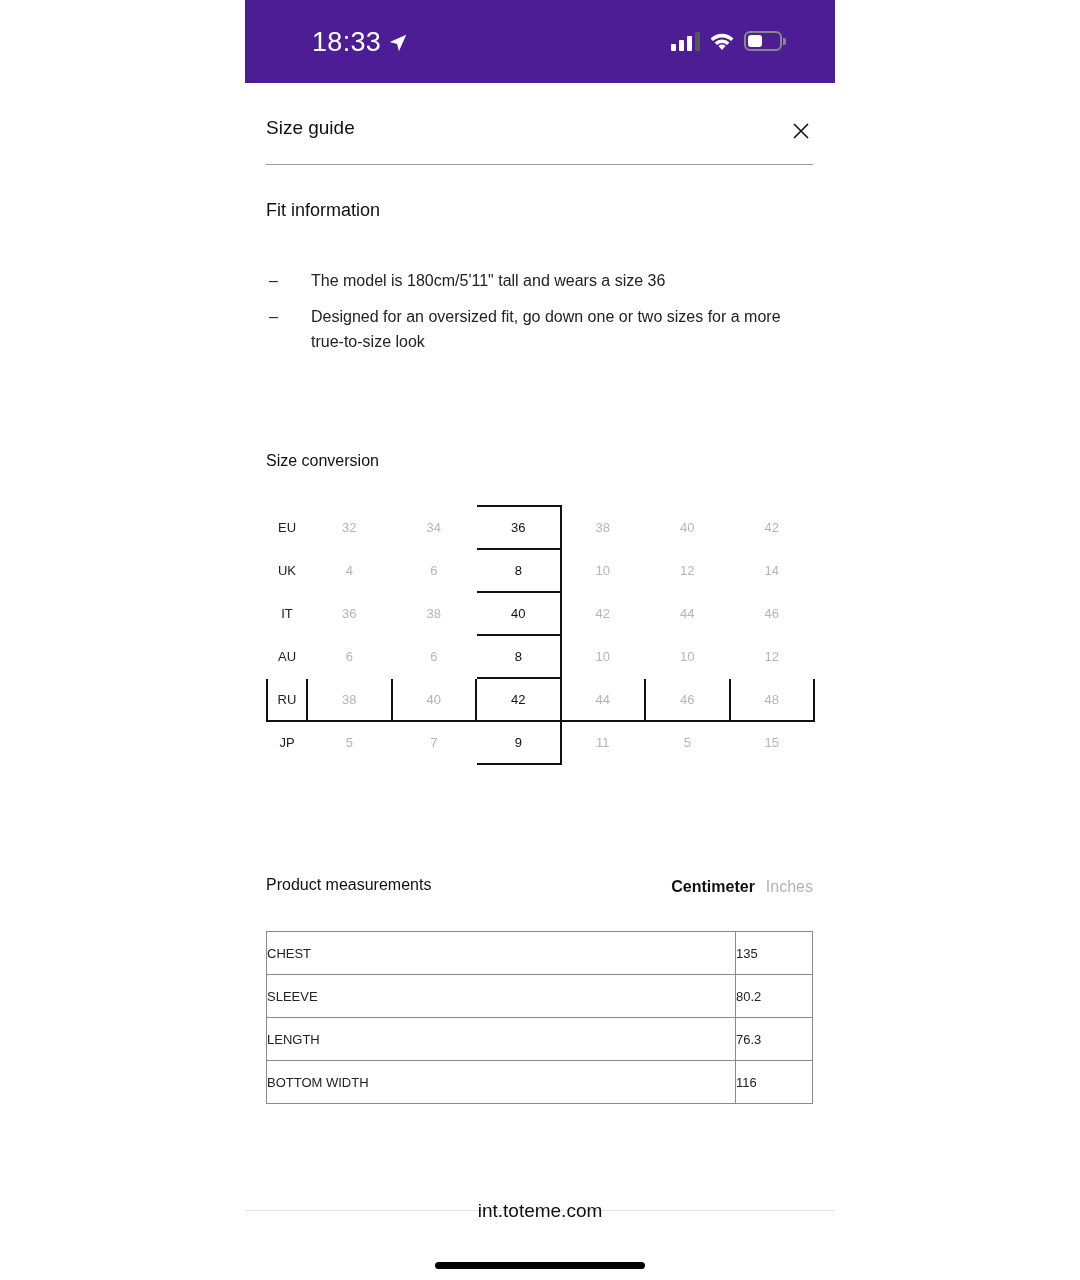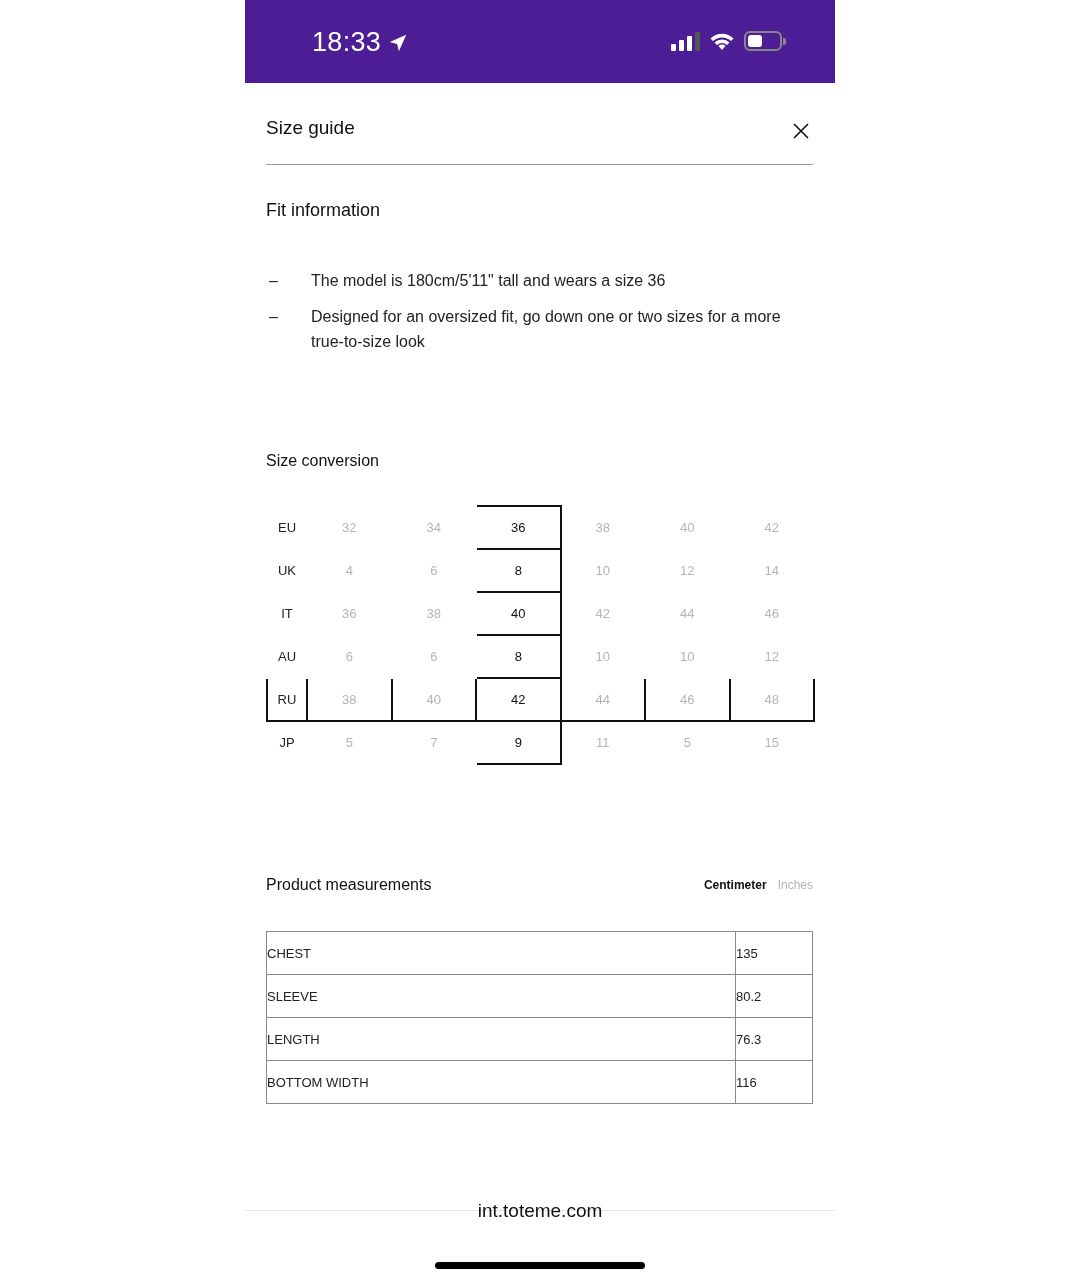--- a/index.html
+++ b/index.html
@@ -37,21 +37,21 @@
     .size-table { position: absolute; left: 21px; top: 505px; width: 547px; border-collapse: collapse; table-layout: fixed; }
     .size-table td { height: 43px; text-align: center; font-size: 13px; color: #b5b5b5; border: 2px solid transparent; }
     .size-table td.region { width: 40px; color: #222; }
     .size-table td.col { width: 84.5px; }
     .size-table td.sel { color: #111; border-left: 2px solid #111; border-right: 2px solid #111; border-top: 2px solid #111; border-bottom: 2px solid #111; }
     .size-table tr.hl td { border-top: 2px solid #111; border-bottom: 2px solid #111; border-left: 2px solid #111; border-right: 2px solid #111; }
     .size-table td { cursor: default; }
 
     
     .pm-title { position: absolute; left: 21px; top: 876px; font-size: 16px; color: #111; }
-    .unit-toggle { position: absolute; right: 22px; top: 878px; display: flex; gap: 11px; font-size: 12px; }
+    .unit-toggle { position: absolute; right: 22px; top: 878px; display: flex; gap: 11px; font-size: 16px; }
     .unit-toggle .active { font-weight: bold; color: #111; cursor: pointer; }
     .unit-toggle .inactive { color: #b3b3b3; cursor: pointer; }
     .meas-table { position: absolute; left: 21px; top: 931px; width: 547px; border-collapse: collapse; table-layout: fixed; }
     .meas-table td { height: 43px; border: 1px solid #8a8a8a; font-size: 13px; color: #222; }
     .meas-table td.label { padding-left: 0; }
     .meas-table td.value { width: 77px; text-align: left; }
 
     
     .bottom-divider { position: absolute; left: 0; top: 1210px; width: 590px; height: 1px; background: #e3e3e3; }
     .url { position: absolute; left: 0; top: 1200px; width: 590px; text-align: center; font-size: 19px; color: #111; }

